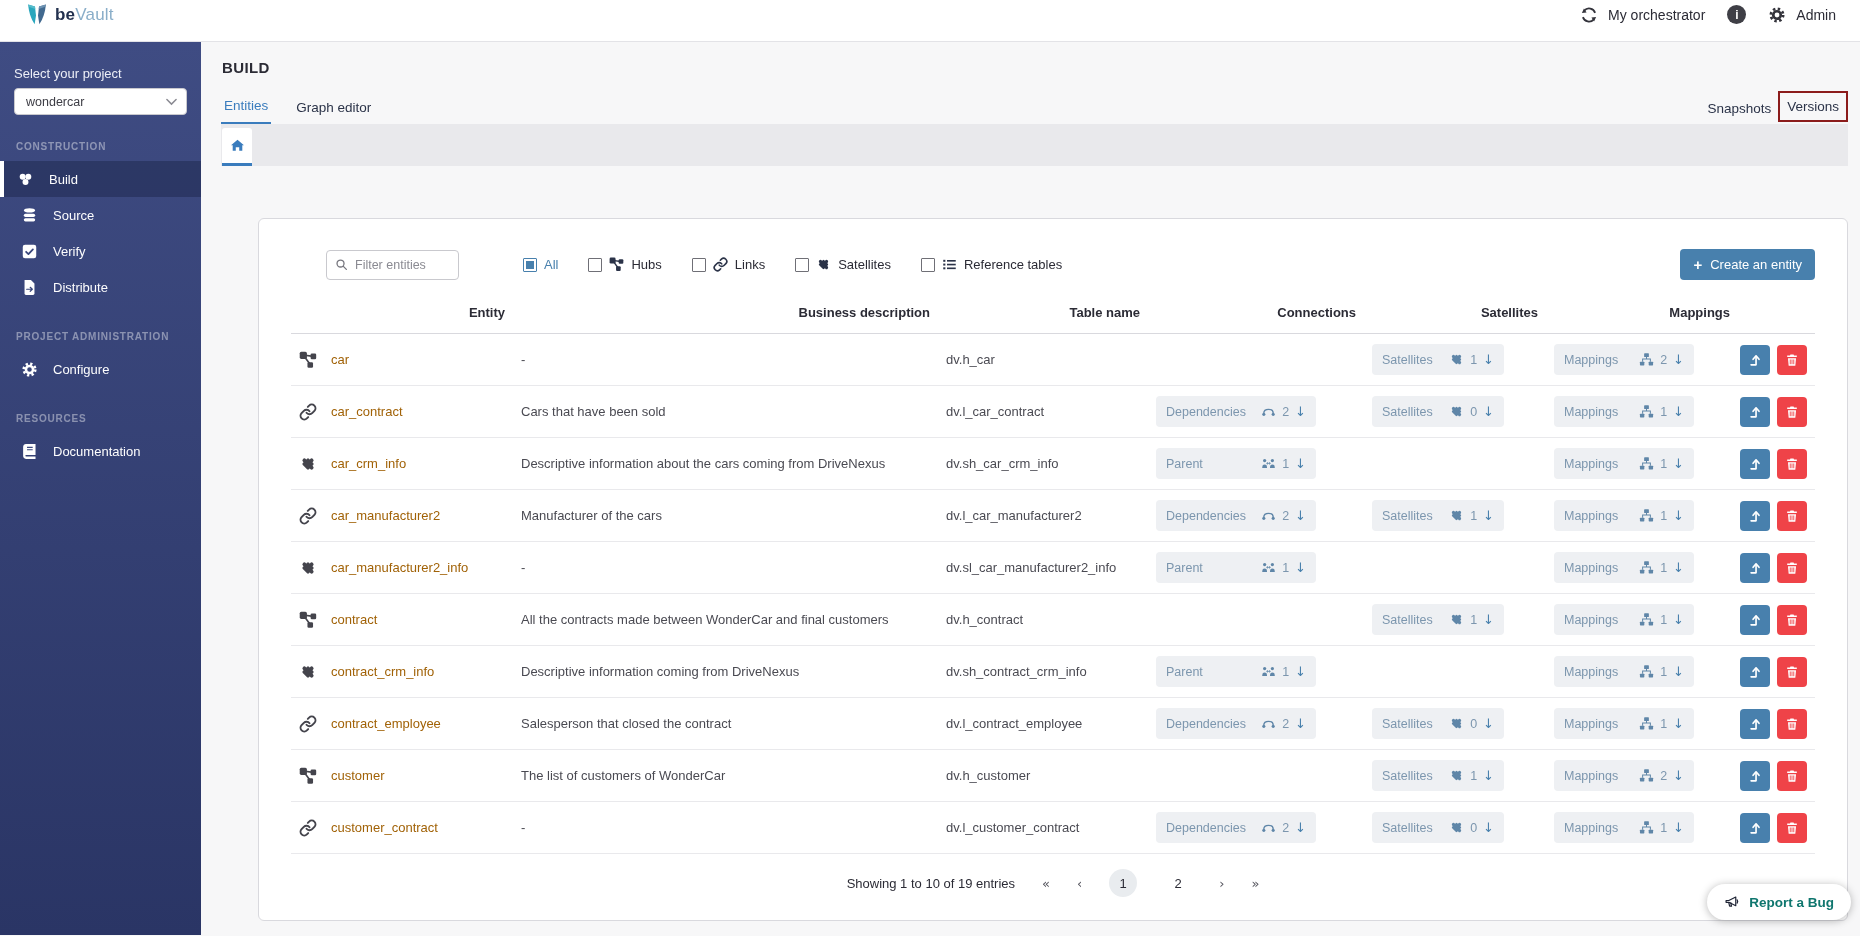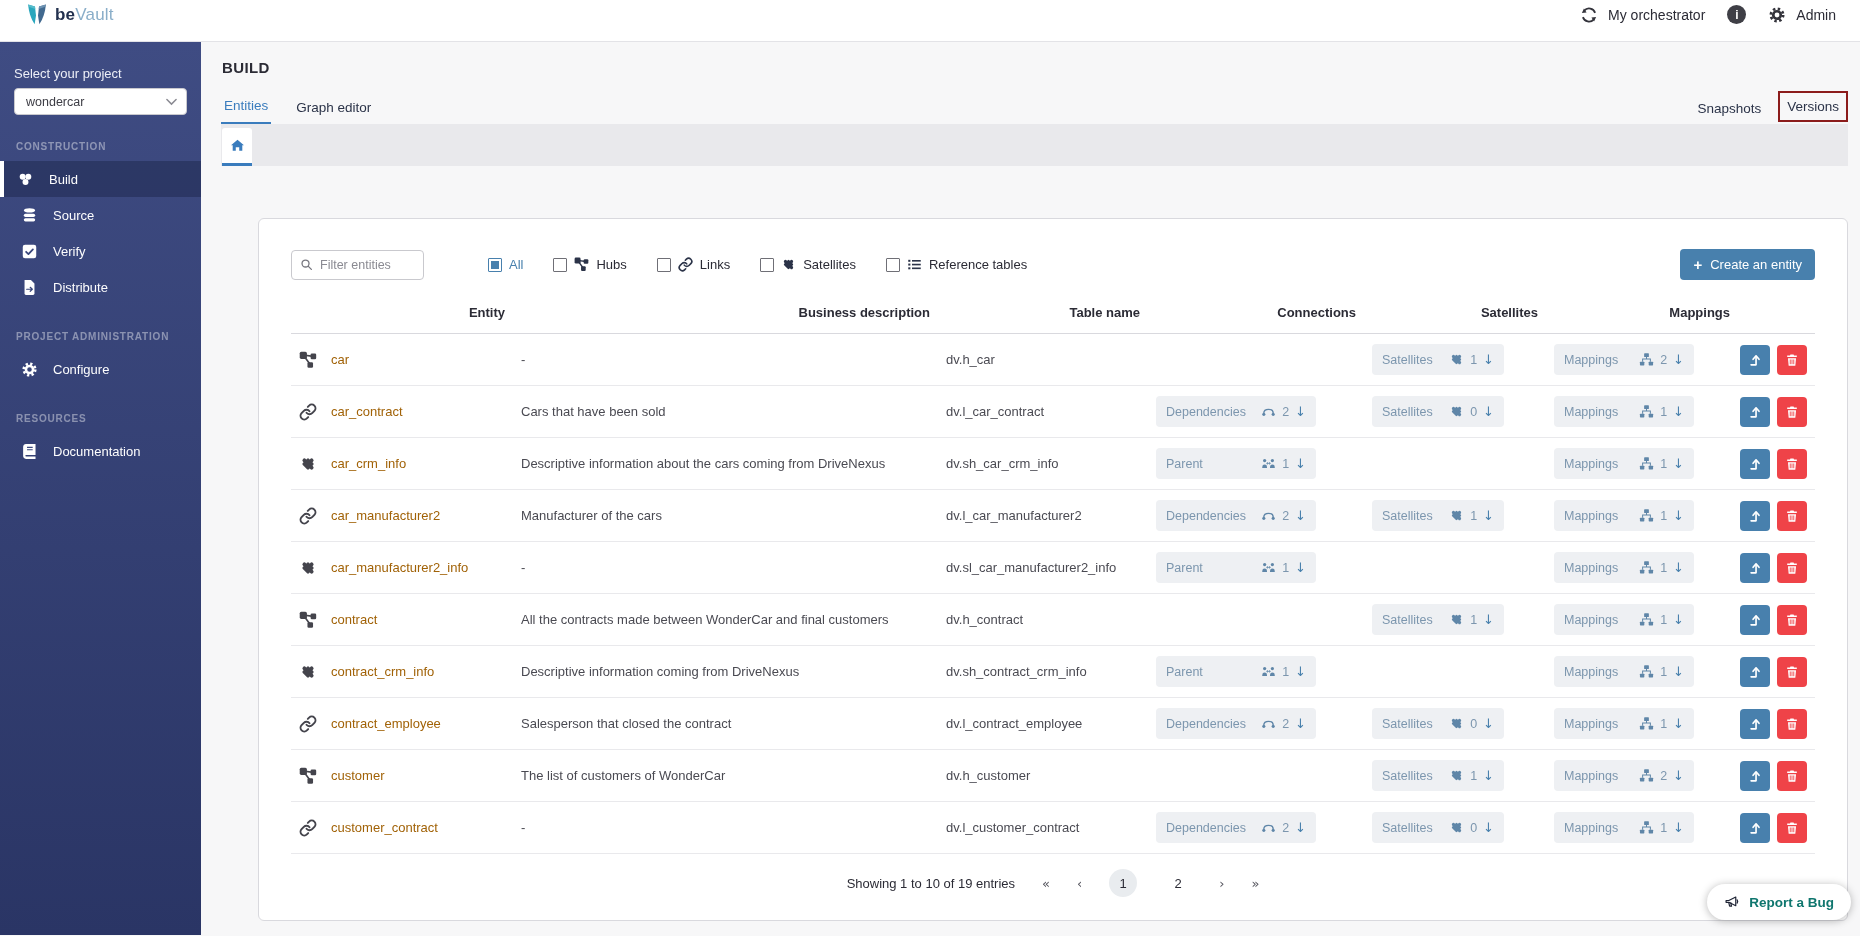--- a/index.html
+++ b/index.html
@@ -63,21 +63,21 @@
   .side-item.active { background:rgba(10,16,44,.30); border-left:4px solid #fff; padding-left:13px; }
 
   
   .main { flex:1; padding-left:20px; position:relative; }
   .page-title { font-size:15px; font-weight:bold; letter-spacing:.4px; color:#2B2B35; margin:17px 0 15px 1px; }
   .tab-row { display:flex; align-items:flex-end; margin-right:12px; }
   .tab { font-size:13.5px; padding:0 3px 9px; margin-right:22px; color:#2B3348; cursor:pointer; }
   .tab.active { color:var(--link,#3A7CBD); border-bottom:2px solid var(--link,#3A7CBD); }
   .tab-row .spacer { flex:1; }
   .head-link { font-size:13.5px; color:#2B3348; cursor:pointer; margin-bottom:8px; }
-  .head-link.snapshots { margin-right:17px; }
+  .head-link.snapshots { margin-right:7px; }
   .versions-box {
     border:2px solid var(--annotation,#8B1B1B);
     padding:4px 7px 5px; margin-bottom:2px;text-align:center;
   }
   .strip {
     height:42px; background:#E9E9EC; margin-right:12px;
     display:flex; align-items:flex-end; padding-left:1px;
   }
   .home-tab {
     width:30px; height:38px; background:#fff; border-radius:3px 3px 0 0;
@@ -89,21 +89,21 @@
   
   .card {
     margin:52px 12px 0 37px; background:#fff;
     border:1px solid #D9D9DE; border-radius:6px;
     padding:30px 32px 10px;
   }
 
   .filter-row { display:flex; align-items:center; margin-bottom:16px; }
   .search-box {
     width:133px; height:30px; border:1px solid #C9C9CE; border-radius:4px;
-    display:flex; align-items:center; gap:7px; padding:0 8px; background:#fff;
+    display:flex; align-items:center; gap:7px; padding:0 8px; background:#fff;margin-left:35px;
   }
   .search-box .search-icon { width:13px; height:13px; color:#76767E; flex:none; }
   .search-box input {
     border:none; outline:none; width:100%; font-size:12.5px;
     font-family:"Liberation Sans", sans-serif; color:#3C3C44;
   }
   .search-box input::placeholder { color:#8A8A92; }
   .check-group { display:flex; align-items:center; gap:30px; margin-left:64px; }
   .check-item { display:flex; align-items:center; gap:7px; font-size:13px; color:#2B2B35; cursor:pointer; }
   .check-item .cicon { width:15px; height:15px; color:#2B3348; }

